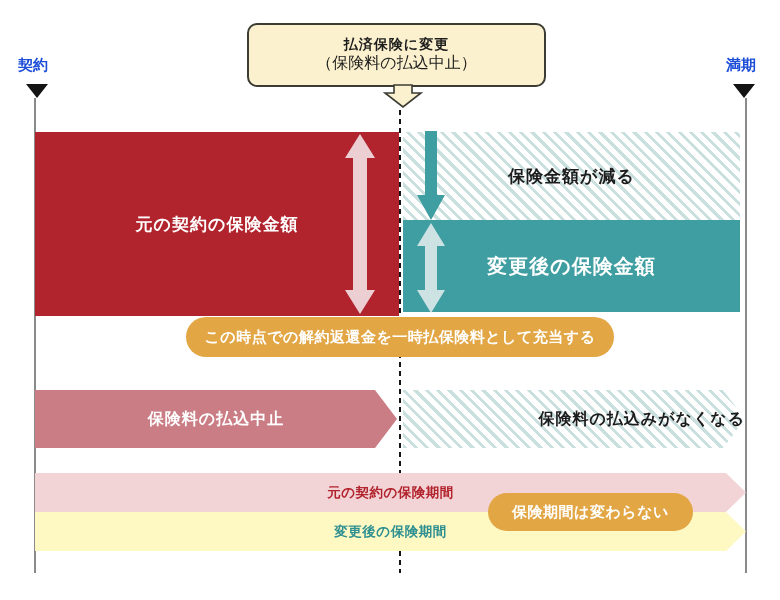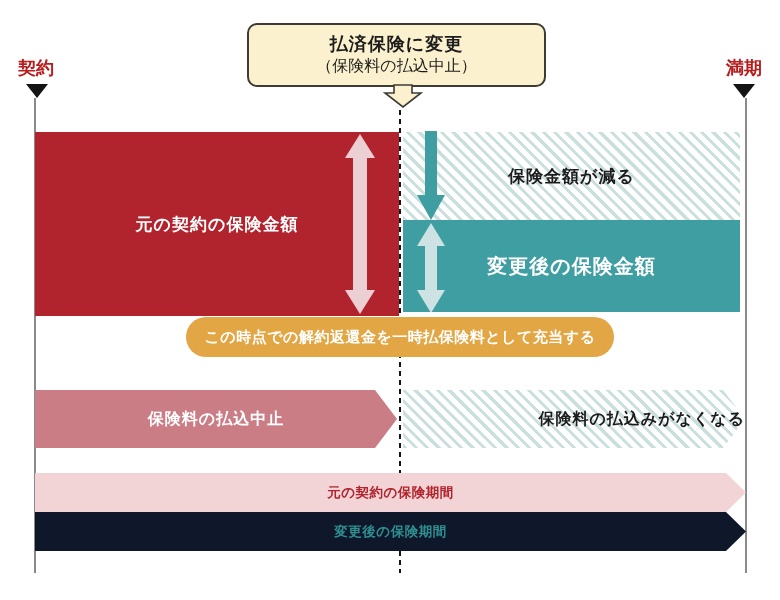--- a/index.html
+++ b/index.html
@@ -11,25 +11,25 @@
   .abs{position:absolute;}
   .ctr{display:flex;align-items:center;justify-content:center;text-align:center;}
 
   
   .title-box{
     left:247px;top:23px;width:295px;height:60px;
     background:#fcf1ce;border:2px solid #3c3c34;border-radius:10px;
     display:flex;flex-direction:column;align-items:center;justify-content:center;
     z-index:6;
   }
-  .title-box .t1{font-size:18px;font-weight:700;color:#1c1c1c;letter-spacing:1px;line-height:1.25;}
+  .title-box .t1{font-size:14px;font-weight:700;color:#1c1c1c;letter-spacing:1px;line-height:1.25;}
   .title-box .t2{font-size:16px;color:#1c1c1c;line-height:1.3;}
 
   
-  .end-label{font-size:18px;font-weight:700;color:#b91c1c;z-index:6;}
+  .end-label{font-size:15px;font-weight:700;color:#1d4ed8;z-index:6;}
   .tri-down{width:0;height:0;border-left:11px solid transparent;border-right:11px solid transparent;border-top:14px solid #141414;z-index:6;}
 
   
   .vline{width:2px;background:#8a8a8a;z-index:1;}
   .dash-line{
     width:2px;z-index:3;
     background:repeating-linear-gradient(to bottom,#141414 0 5px,transparent 5px 9px);
   }
 
   
@@ -61,21 +61,21 @@
   .band-arrow-r{clip-path:polygon(0 0,calc(100% - 22px) 0,100% 50%,calc(100% - 22px) 100%,0 100%);}
   .band-pink{left:35px;top:390px;width:362px;height:58px;background:#ca7d85;z-index:5;}
   .band-pink .lbl{color:#ffffff;font-size:16px;font-weight:700;letter-spacing:1px;}
   .band-hatch{left:403px;top:390px;width:342px;height:58px;z-index:5;justify-content:flex-end;}
   .band-hatch .lbl{color:#1c1c1c;font-size:16px;font-weight:700;letter-spacing:1px;}
 
   
   .band-arrow-r2{clip-path:polygon(0 0,calc(100% - 20px) 0,100% 50%,calc(100% - 20px) 100%,0 100%);}
   .band-lpink{left:35px;top:473px;width:711px;height:39px;background:#f2d4d7;z-index:5;}
   .band-lpink .lbl{color:#b2242d;font-size:13.5px;font-weight:700;letter-spacing:0.5px;}
-  .band-lteal{left:35px;top:512px;width:711px;height:39px;background:#0f172a;z-index:5;}
+  .band-lteal{left:35px;top:512px;width:711px;height:39px;background:#fef9c3;z-index:5;}
   .band-lteal .lbl{color:#2e8f91;font-size:13.5px;font-weight:700;letter-spacing:0.5px;}
 
   .pill2{
     left:488px;top:493px;width:205px;height:38px;border-radius:19px;
     background:#e2a644;z-index:6;
   }
   .pill2 .lbl{color:#ffffff;font-size:15px;font-weight:700;letter-spacing:0.5px;}
 </style>
 </head>
 <body>
@@ -137,14 +137,17 @@
     <span class="lbl">保険料の払込みがなくなる</span>
   </div>
 
   <div class="abs ctr band-lpink band-arrow-r2">
     <span class="lbl">元の契約の保険期間</span>
   </div>
   <div class="abs ctr band-lteal band-arrow-r2">
     <span class="lbl">変更後の保険期間</span>
   </div>
 
+  <div class="abs ctr pill2">
+    <span class="lbl">保険期間は変わらない</span>
+  </div>
 
 </div>
 
 </body></html>

